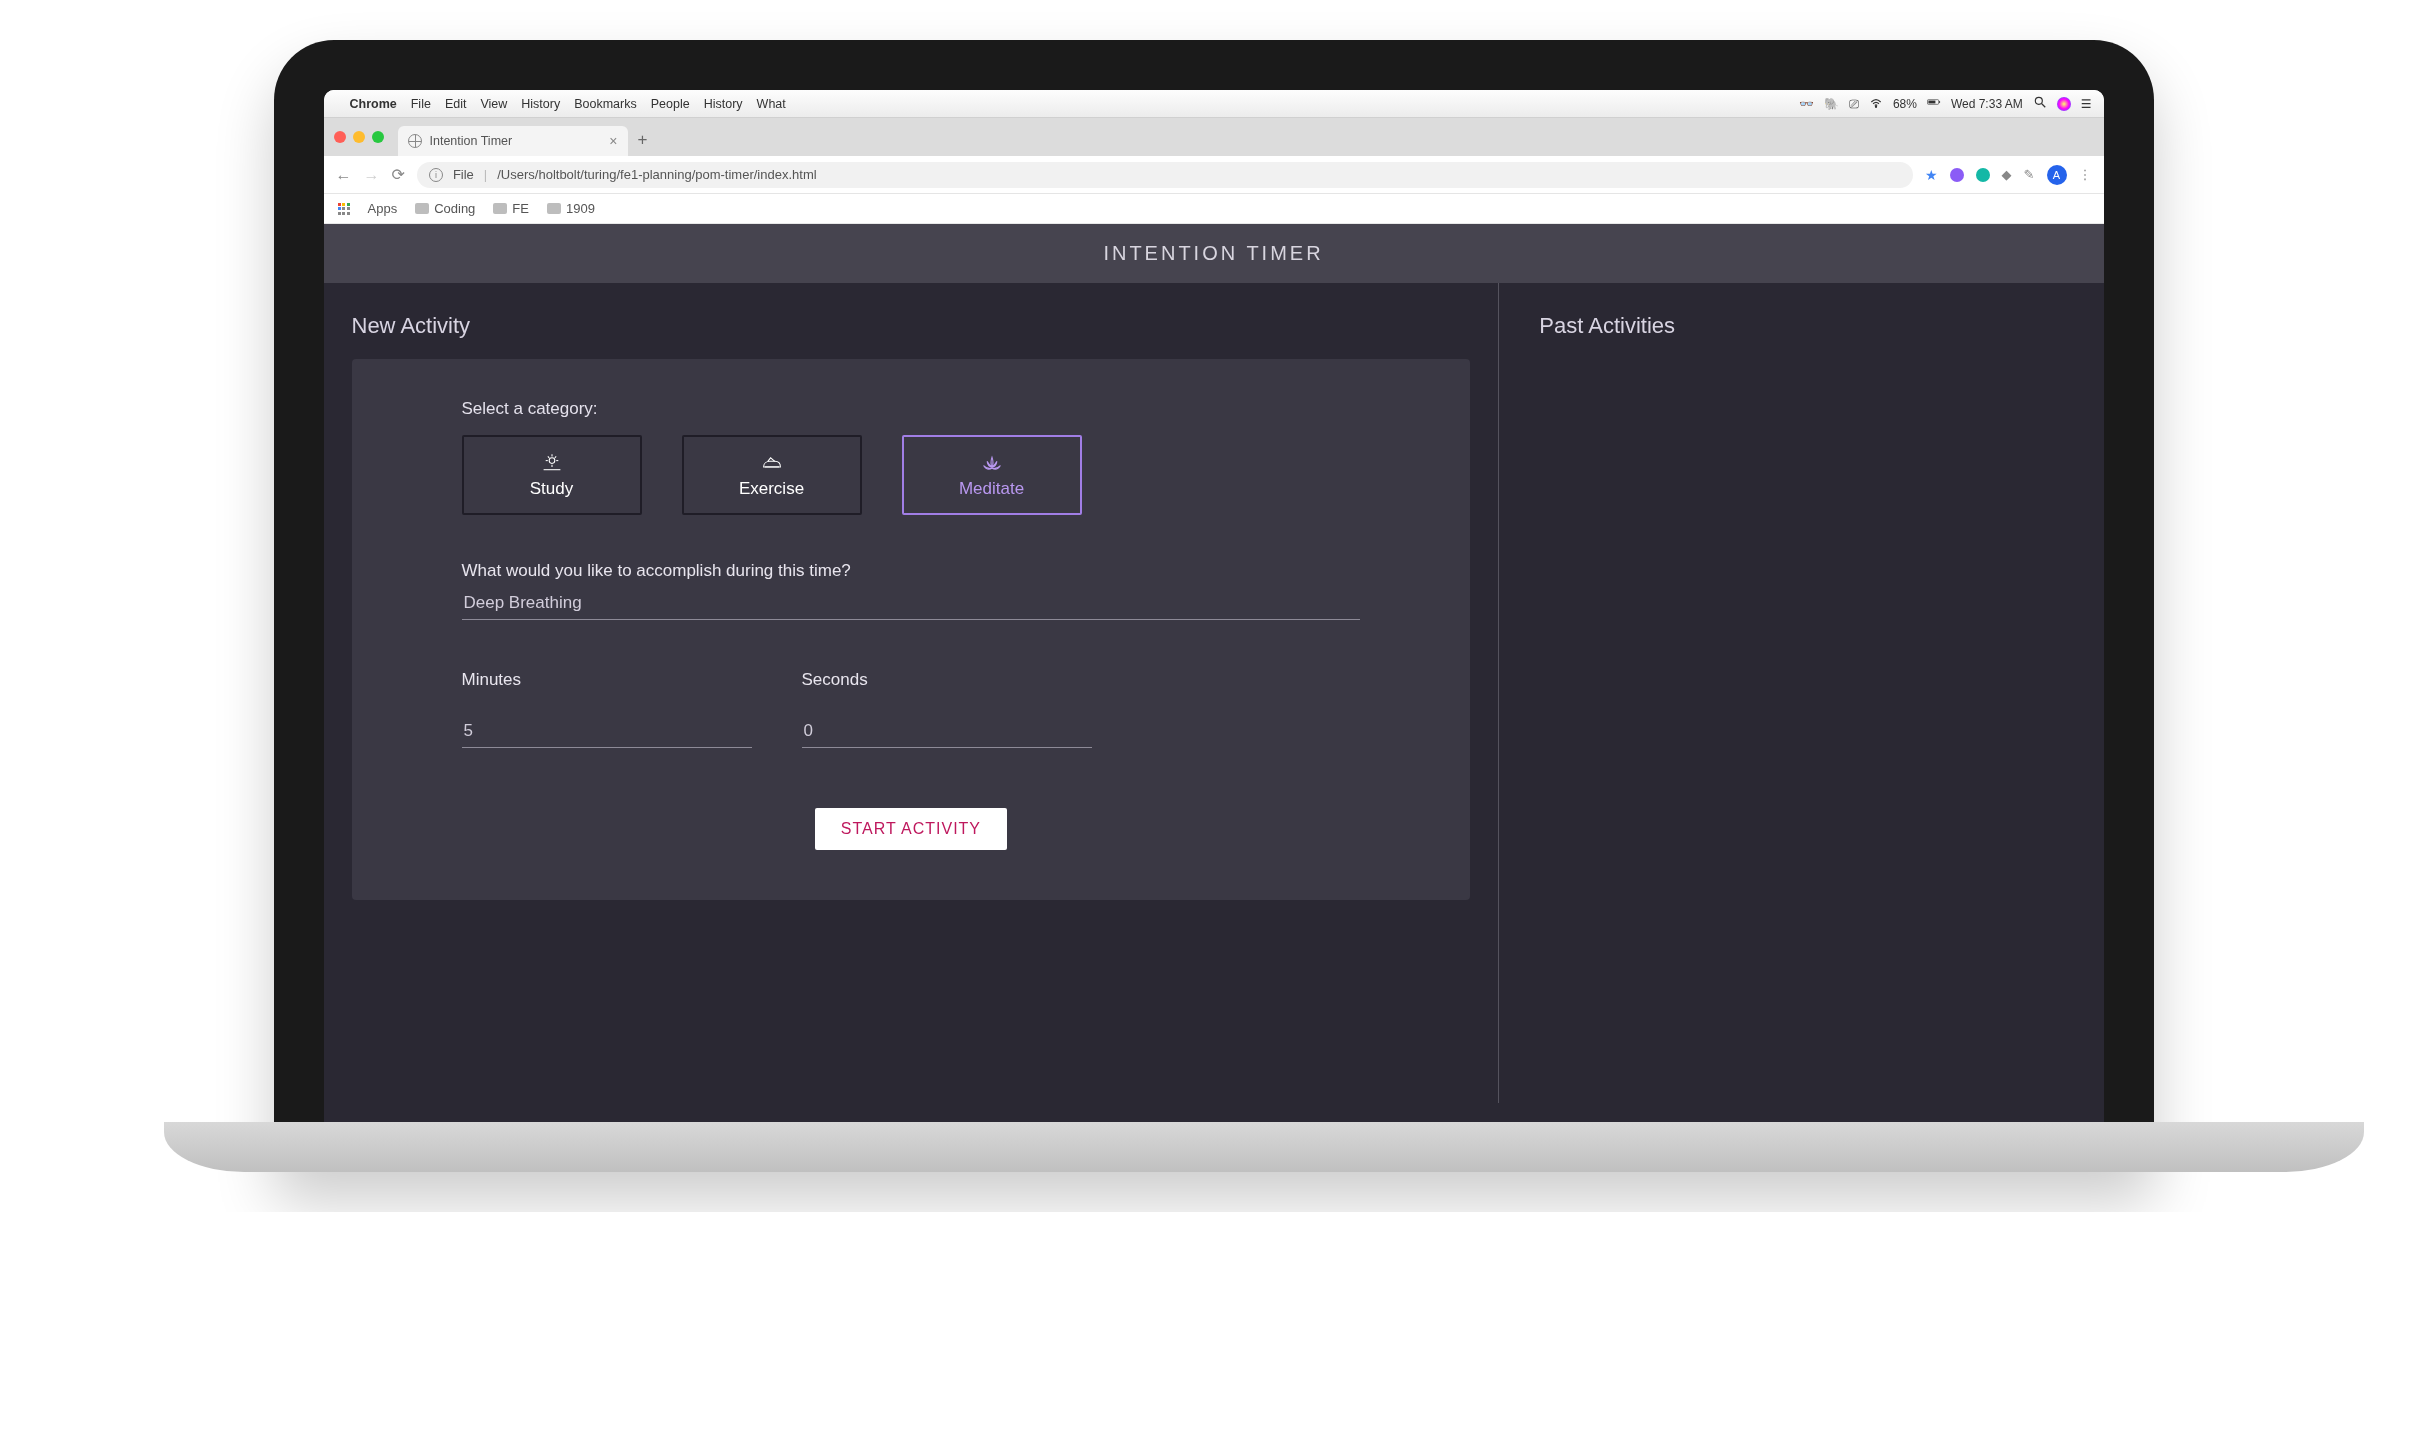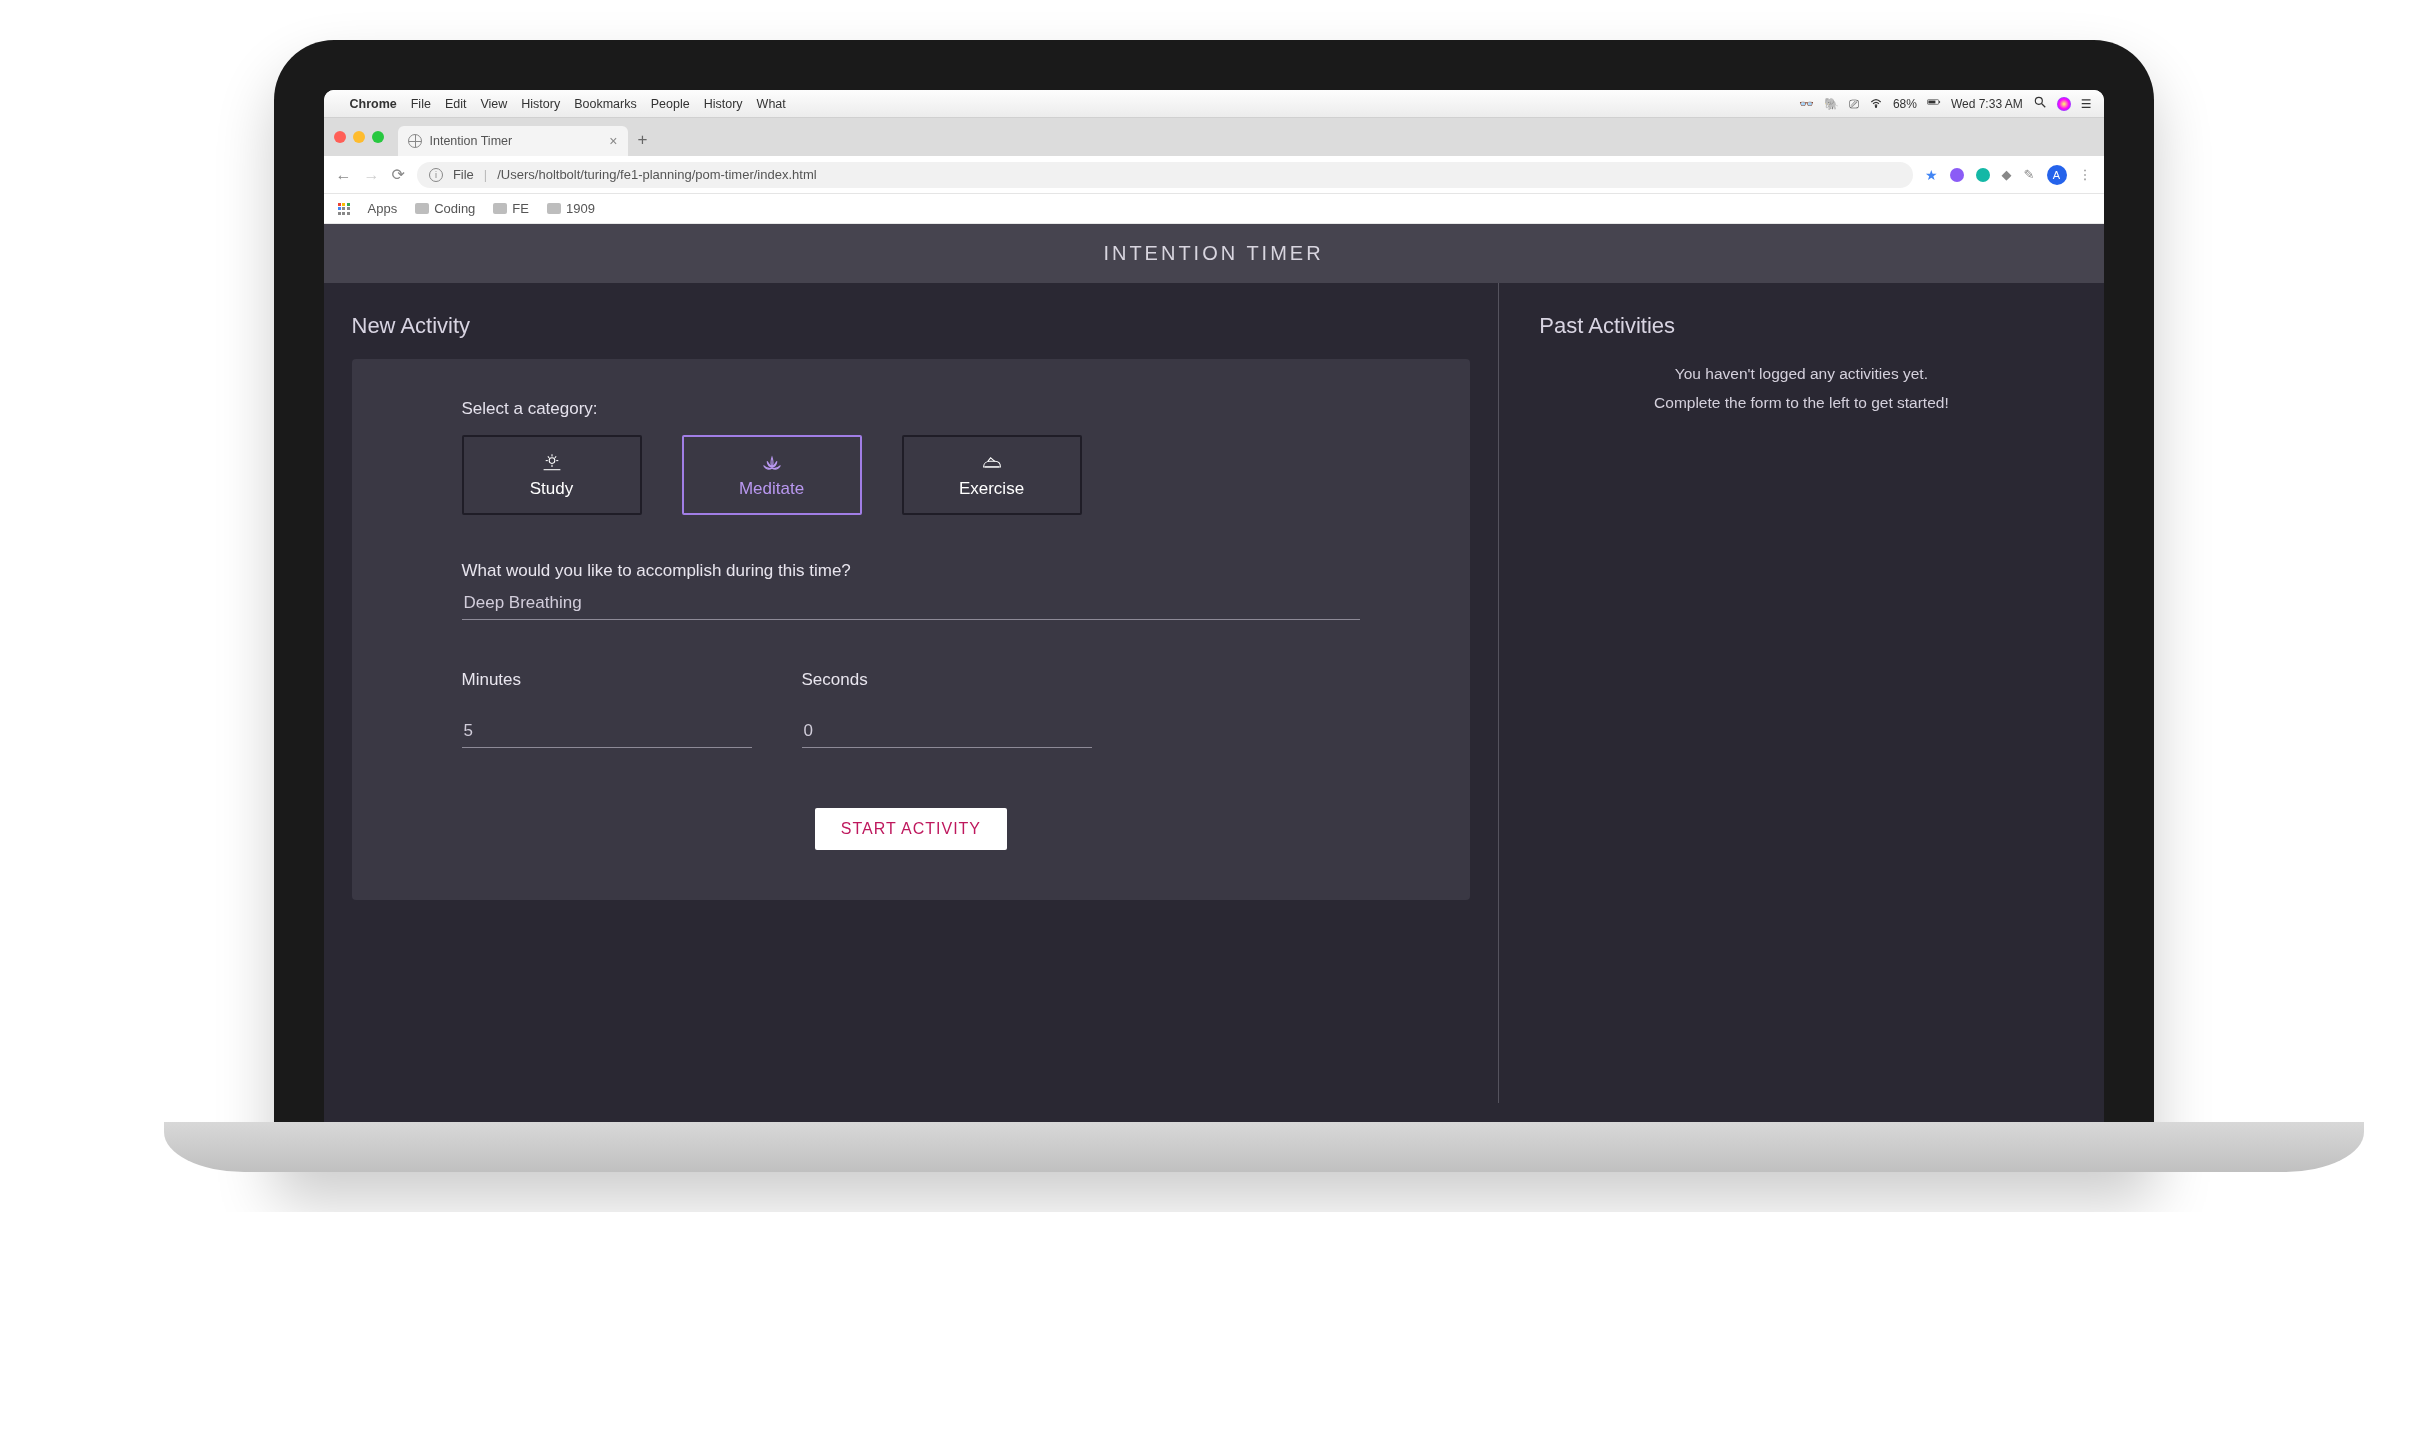--- a/index.html
+++ b/index.html
@@ -318,43 +318,43 @@
                   <line x1="11" y1="13" x2="14" y2="13"></line>
                       <line x1="26" y1="13" x2="29" y2="13"></line>
                   <line x1="14" y1="7" x2="16" y2="9"></line>
                       <line x1="24" y1="9" x2="26" y2="7"></line>
                   <line x1="8" y1="26" x2="32" y2="26"></line>
                 </svg>
               </span>
               <span>Study</span>
             </button>
 
+            <button class="cat-btn">
+              <span class="ic">
+                <svg viewBox="0 0 40 30" stroke="#fff" fill="none" stroke-width="1.5">
+                  <path d="M8 22 C8 17 12 14 17 14 L24 14 C29 14 32 17 32 22 Z"></path>
+                  <path d="M14 14 L18 9 L24 14"></path>
+                  <path d="M10 22 L30 22"></path>
+                </svg>
+              </span>
+              <span>Exercise</span>
+            </button>
+
             <button class="cat-btn active">
               <span class="ic">
                 <svg viewBox="0 0 40 30" stroke="#b998f0" fill="none" stroke-width="1.5">
                   <path d="M20 8 C18 14 18 18 20 22 C22 18 22 14 20 8 Z"></path>
                   <path d="M13 14 C15 18 17 20 20 22 C17 22 14 20 13 14 Z"></path>
                   <path d="M27 14 C25 18 23 20 20 22 C23 22 26 20 27 14 Z"></path>
                   <path d="M8 20 C12 24 16 25 20 24 C16 26 11 25 8 20 Z"></path>
                   <path d="M32 20 C28 24 24 25 20 24 C24 26 29 25 32 20 Z"></path>
                 </svg>
               </span>
               <span>Meditate</span>
             </button>
-
-            <button class="cat-btn">
-              <span class="ic">
-                <svg viewBox="0 0 40 30" stroke="#fff" fill="none" stroke-width="1.5">
-                  <path d="M8 22 C8 17 12 14 17 14 L24 14 C29 14 32 17 32 22 Z"></path>
-                  <path d="M14 14 L18 9 L24 14"></path>
-                  <path d="M10 22 L30 22"></path>
-                </svg>
-              </span>
-              <span>Exercise</span>
-            </button>
           </div>
 
           <div class="q-label">What would you like to accomplish during this time?</div>
           <input class="text-input" value="Deep Breathing" style="">
 
           <div class="time-row">
             <div class="time-col">
               <label>Minutes</label>
               <input value="5" style="">
             </div>
@@ -365,23 +365,19 @@
           </div>
 
           <div class="start-wrap">
             <button class="start-btn">START ACTIVITY</button>
           </div>
         </div>
       </div>
 
       <div class="right-pane">
         <div class="section-title">Past Activities</div>
-        <div class="empty">
-          <div>You haven't logged any activities yet.</div>
-          <div>Complete the form to the left to get started!</div>
-        </div>
       </div>
     </div>
   </div>
 
 </div>
 <div class="laptop-base"></div>
 </div>
 
 </body></html>

